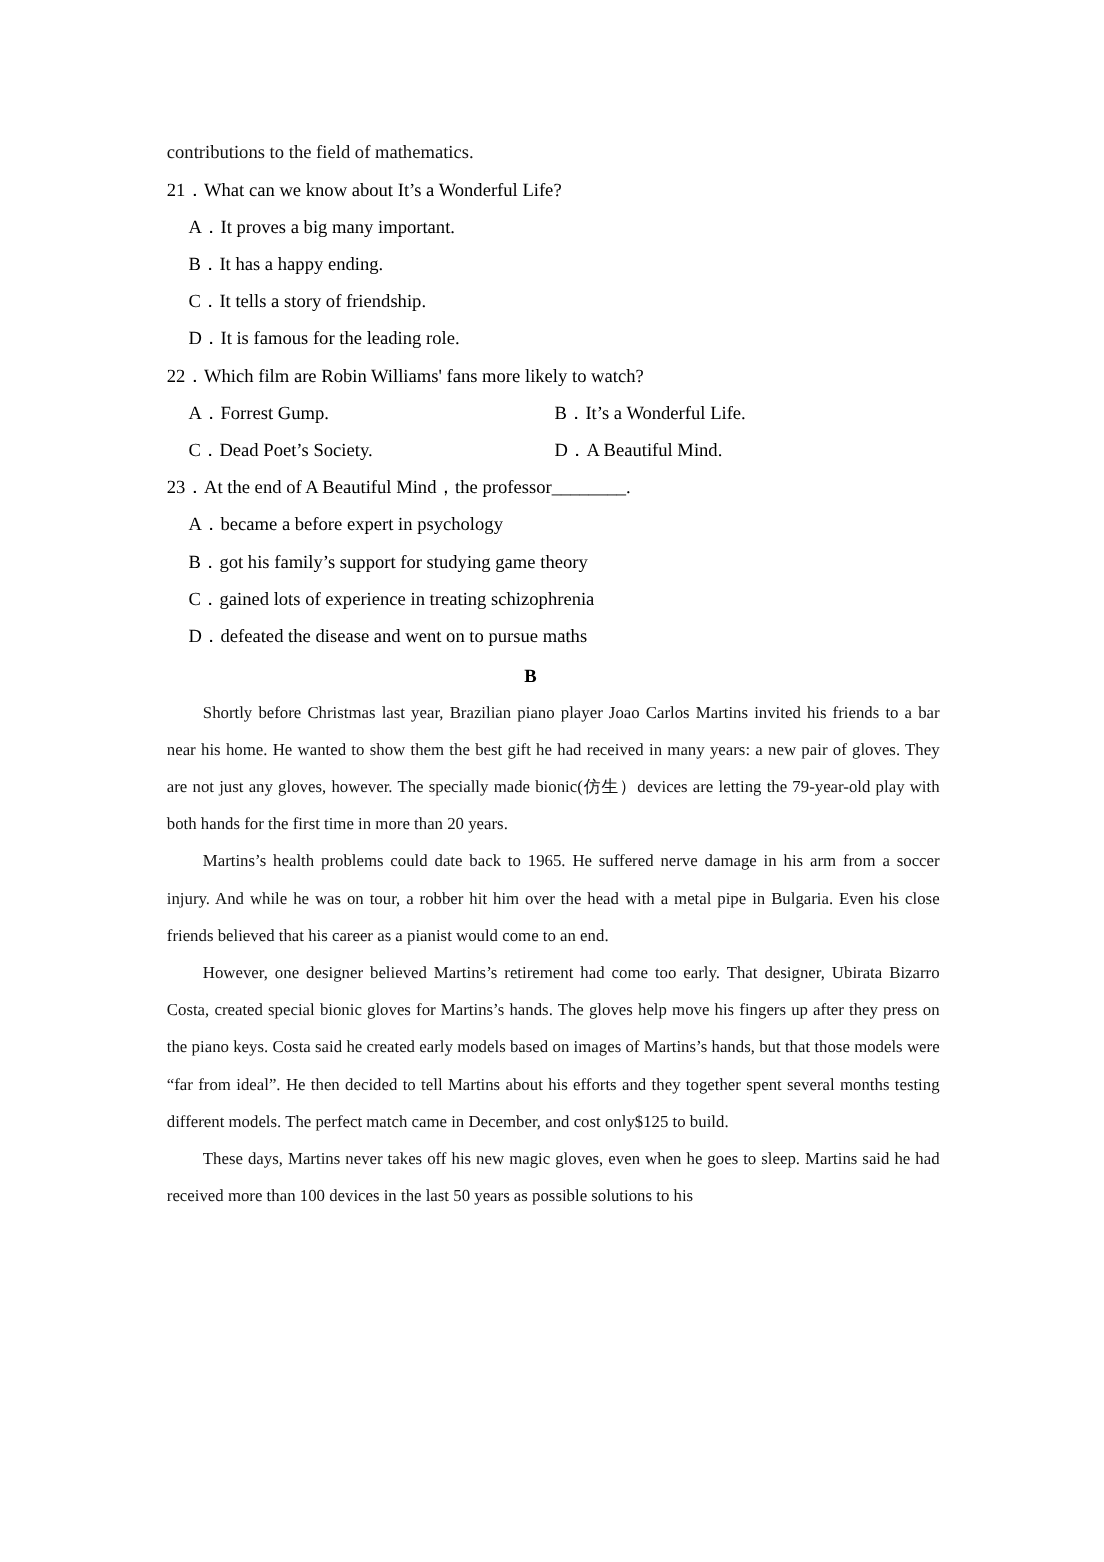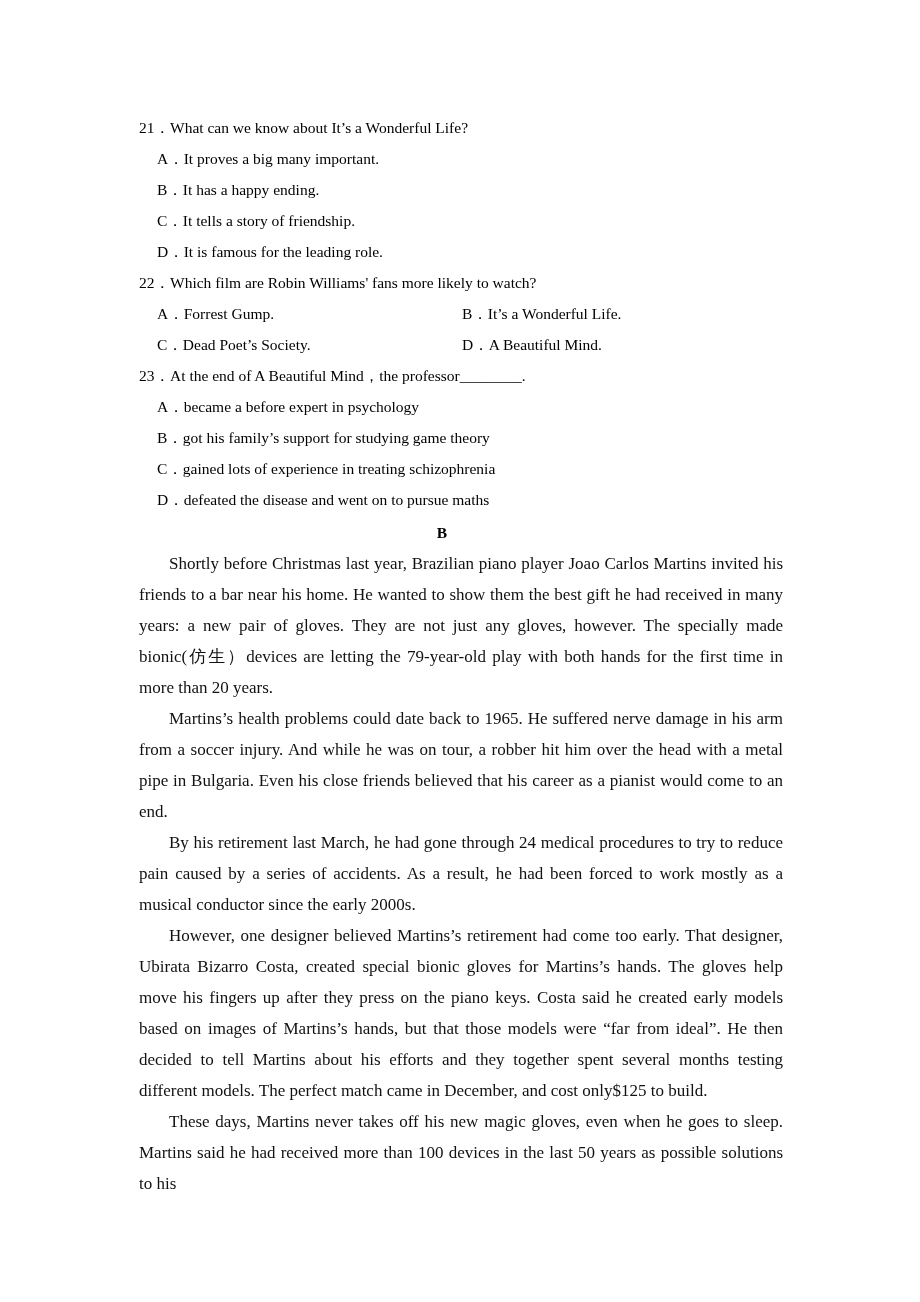--- a/index.html
+++ b/index.html
@@ -88,36 +88,37 @@
     font-size: 15.5px;
     line-height: 31px;
     font-weight: bold;
     text-align: center;
     margin: 2px 0 0 0;
     padding-right: 38px;
   }
 
   
   .para {
-    font-size: 17px;
+    font-size: 14px;
     line-height: 31px;
     text-align: justify;
     text-justify: inter-word;
     text-indent: 30px;
     margin: 0;
     color: #111111;
     hyphens: none;
   }
 </style>
 </head>
 <body>
 
 <div class="page">
   <div class="content">
 
+    <div class="carryover line">contributions to the field of mathematics.</div>
 
     <div class="question">
       <span class="q-num">21．</span>
       <span class="q-text">What can we know about It’s a Wonderful Life?</span>
     </div>
     <div class="option">
       <span class="opt-label">A．</span>
       <span class="opt-text">It proves a big many important.</span>
     </div>
     <div class="option">
@@ -176,18 +177,17 @@
     </div>
     <div class="option">
       <span class="opt-label">D．</span>
       <span class="opt-text">defeated the disease and went on to pursue maths</span>
     </div>
 
     <div class="section-heading">B</div>
 
     <p class="para">Shortly before Christmas last year, Brazilian piano player Joao Carlos Martins invited his friends to a bar near his home. He wanted to show them the best gift he had received in many years: a new pair of gloves. They are not just any gloves, however. The specially made bionic(仿生）devices are letting the 79-year-old play with both hands for the first time in more than 20 years.</p>
     <p class="para">Martins’s health problems could date back to 1965. He suffered nerve damage in his arm from a soccer injury. And while he was on tour, a robber hit him over the head with a metal pipe in Bulgaria. Even his close friends believed that his career as a pianist would come to an end.</p>
-    <p class="para">By his retirement last March, he had gone through 24 medical procedures to try to reduce pain caused by a series of accidents. As a result, he had been forced to work mostly as a musical conductor since the early 2000s.</p>
     <p class="para">However, one designer believed Martins’s retirement had come too early. That designer, Ubirata Bizarro Costa, created special bionic gloves for Martins’s hands. The gloves help move his fingers up after they press on the piano keys. Costa said he created early models based on images of Martins’s hands, but that those models were “far from ideal”. He then decided to tell Martins about his efforts and they together spent several months testing different models. The perfect match came in December, and cost only$125 to build.</p>
     <p class="para">These days, Martins never takes off his new magic gloves, even when he goes to sleep. Martins said he had received more than 100 devices in the last 50 years as possible solutions to his</p>
 
   </div>
 </div>
 
 </body></html>

